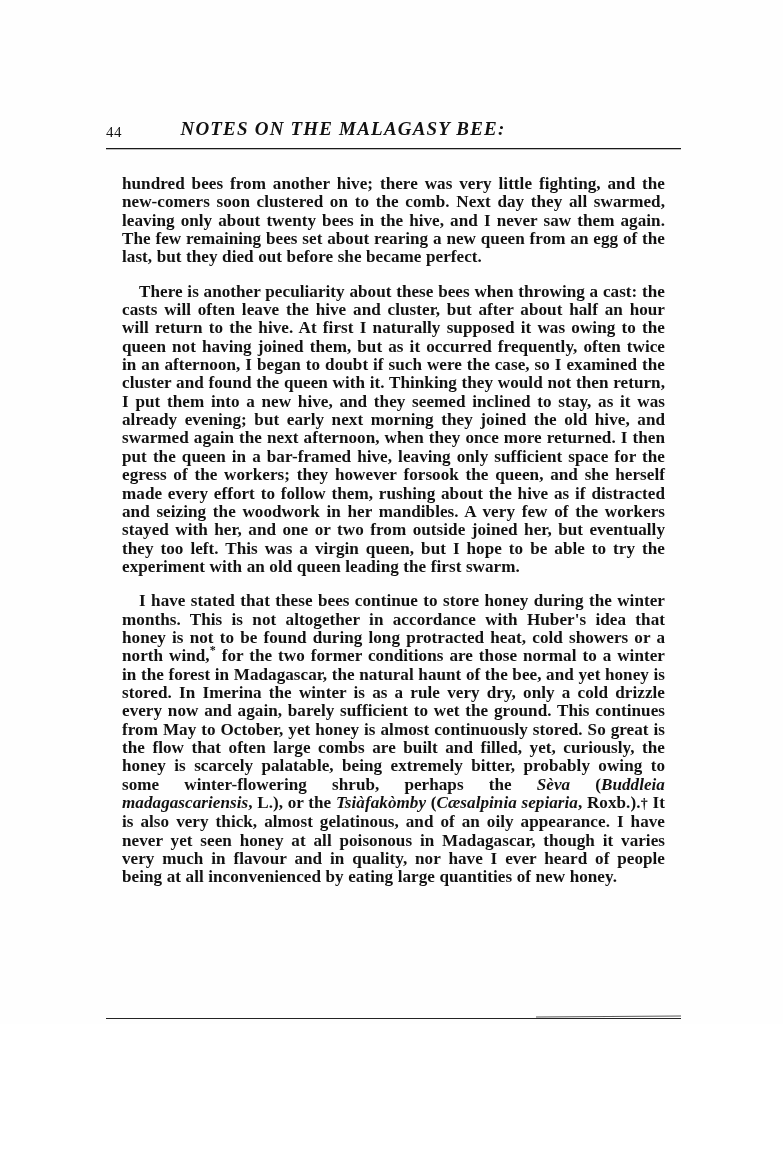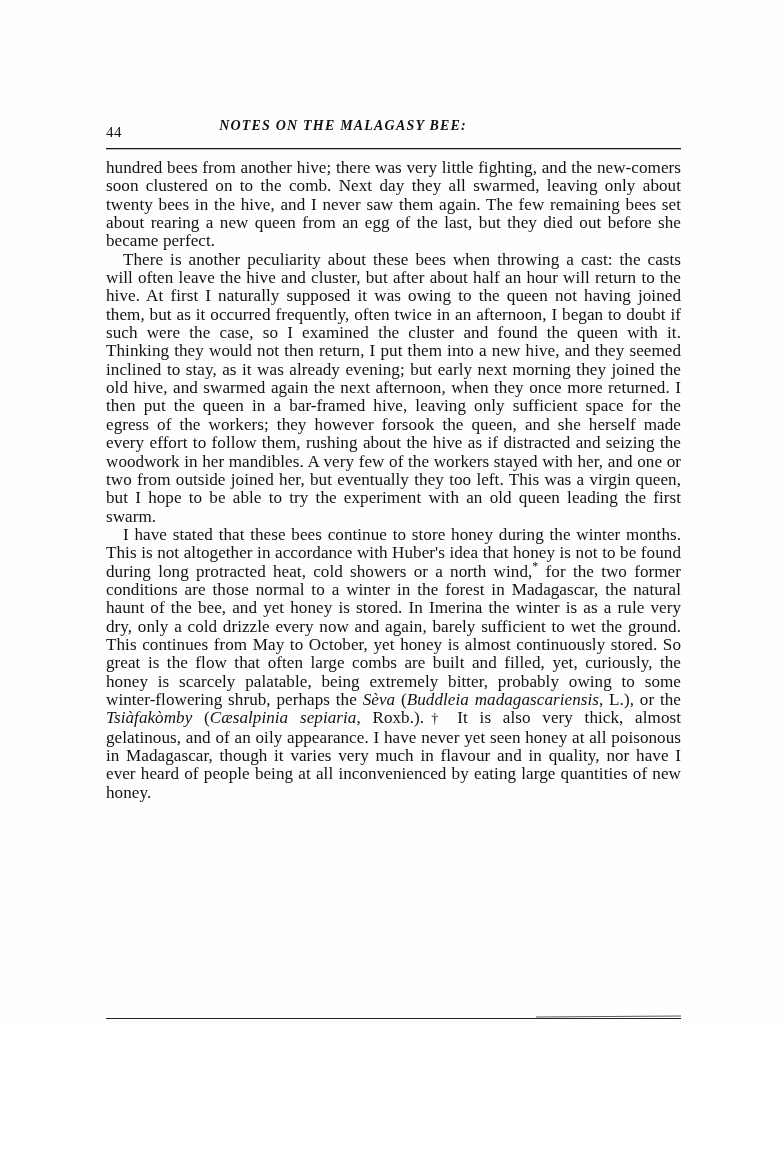--- a/index.html
+++ b/index.html
@@ -44,21 +44,21 @@
   .runtitle {
     position: absolute;
     left: 0;
     top: 0;
     width: 574px;
     text-align: center;
     padding-right: 100px;
     box-sizing: border-box;
     font-style: italic;
     font-weight: 700;
-    font-size: 14px;
+    font-size: 19px;
     letter-spacing: 1.2px;
     font-family: "Liberation Serif", "DejaVu Serif", serif;
   }
   .head-rule {
     position: absolute;
     left: 106px;
     top: 148px;
     width: 575px;
     height: 1px;
     background: #1a1a1a;
@@ -72,28 +72,29 @@
   }
 
   
   .body-col {
     position: absolute;
     left: 106px;
     top: 159px;
     width: 575px;
   }
   p.para {
-    margin: 0;
+    margin: 16px;
     font-size: 17.1px;
     line-height: 18.35px;
     text-align: justify;
     text-justify: inter-word;
     word-spacing: 0.2px;
     letter-spacing: 0.05px;
     hyphens: none;
+    font-weight: bold;
   }
   p.para.indent {
     text-indent: 17px;
   }
   p.para + p.para {
     margin-top: 0;
   }
   .ital { font-style: italic; }
   .sup {
     font-size: 12px;

